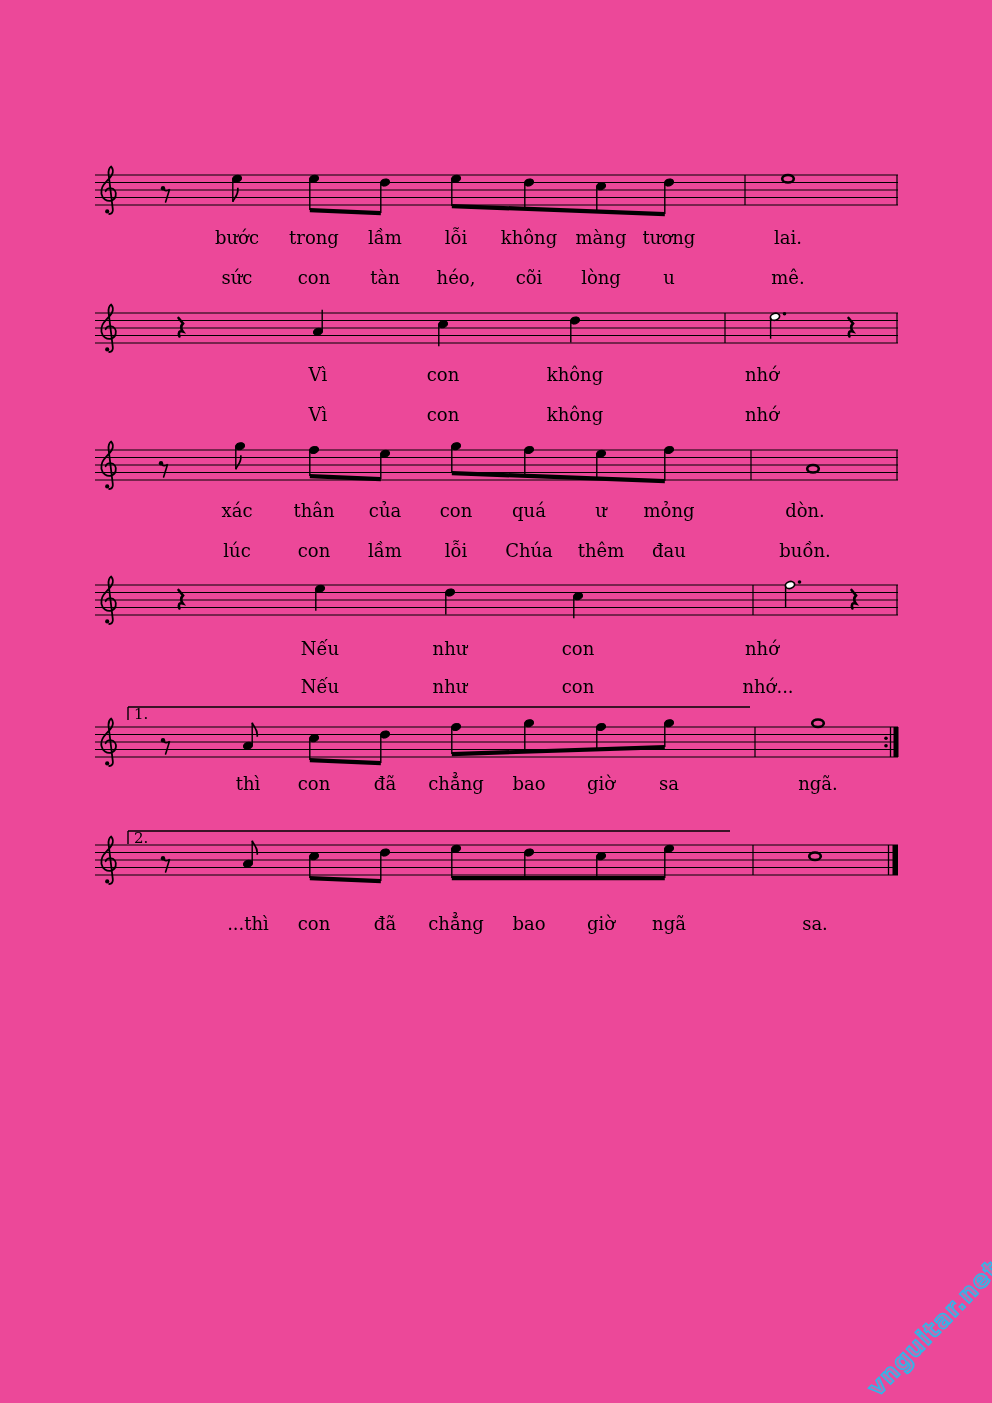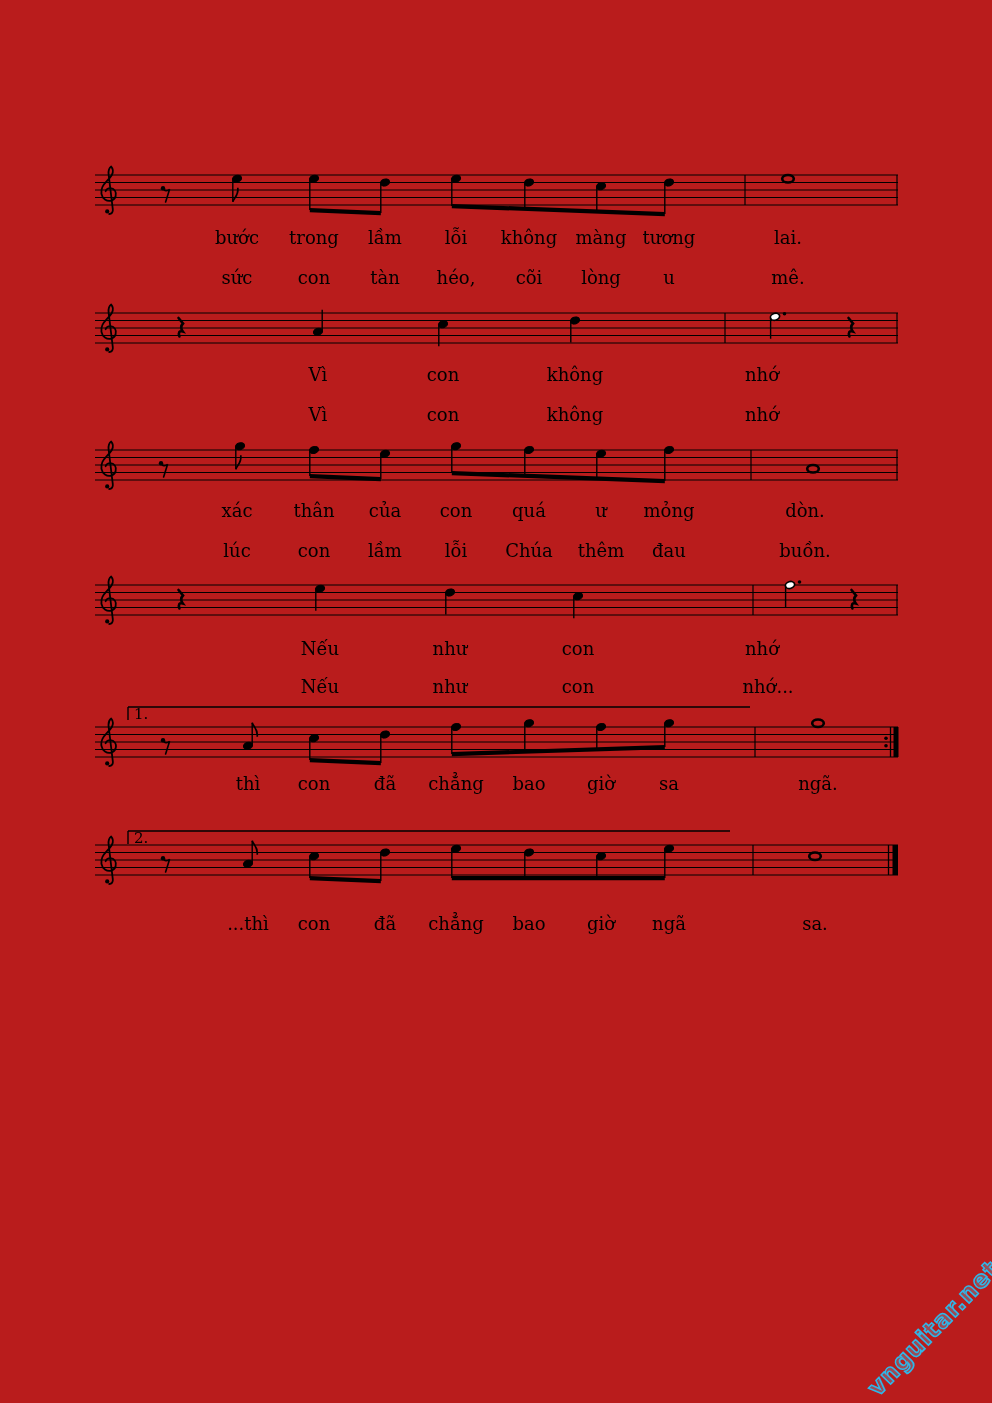--- a/index.html
+++ b/index.html
@@ -1,16 +1,16 @@
 <!DOCTYPE html>
 <html><head>
 <meta charset="utf-8">
 <style>
   html,body{margin:0;padding:0;background:#e8e8e8;}
-  #page{position:relative;width:992px;height:1403px;background:#b91c1c;margin:0 auto;overflow:hidden;
+  #page{position:relative;width:992px;height:1403px;background:#ec4899;margin:0 auto;overflow:hidden;
         font-family:"DejaVu Serif","Liberation Serif",serif;}
   #score{position:absolute;left:0;top:0;}
   .lyric{font-family:"DejaVu Serif","Liberation Serif",serif;font-size:18px;fill:#000;}
   .volta-num{font-family:"DejaVu Serif","Liberation Serif",serif;font-size:15px;fill:#000;}
   #watermark{
     position:absolute;left:872px;top:1378px;
     transform:rotate(-46deg);transform-origin:left center;
     font-family:"DejaVu Sans","Liberation Sans",sans-serif;
     font-weight:bold;font-size:24px;letter-spacing:1px;
     color:rgba(255,255,255,0.05);

